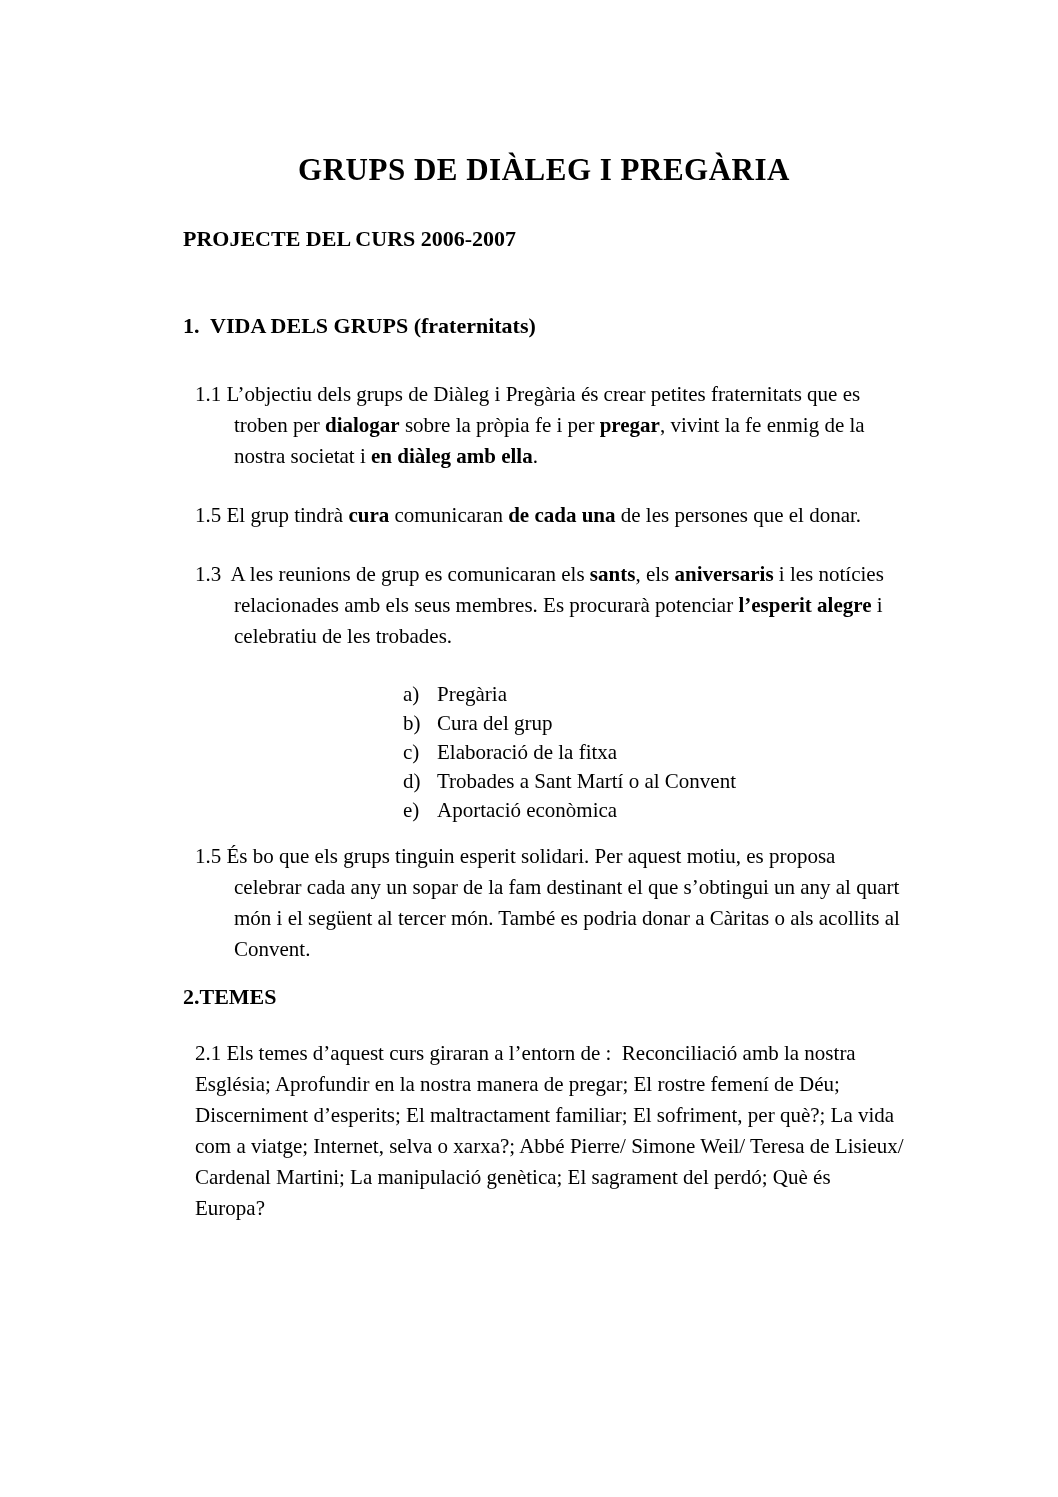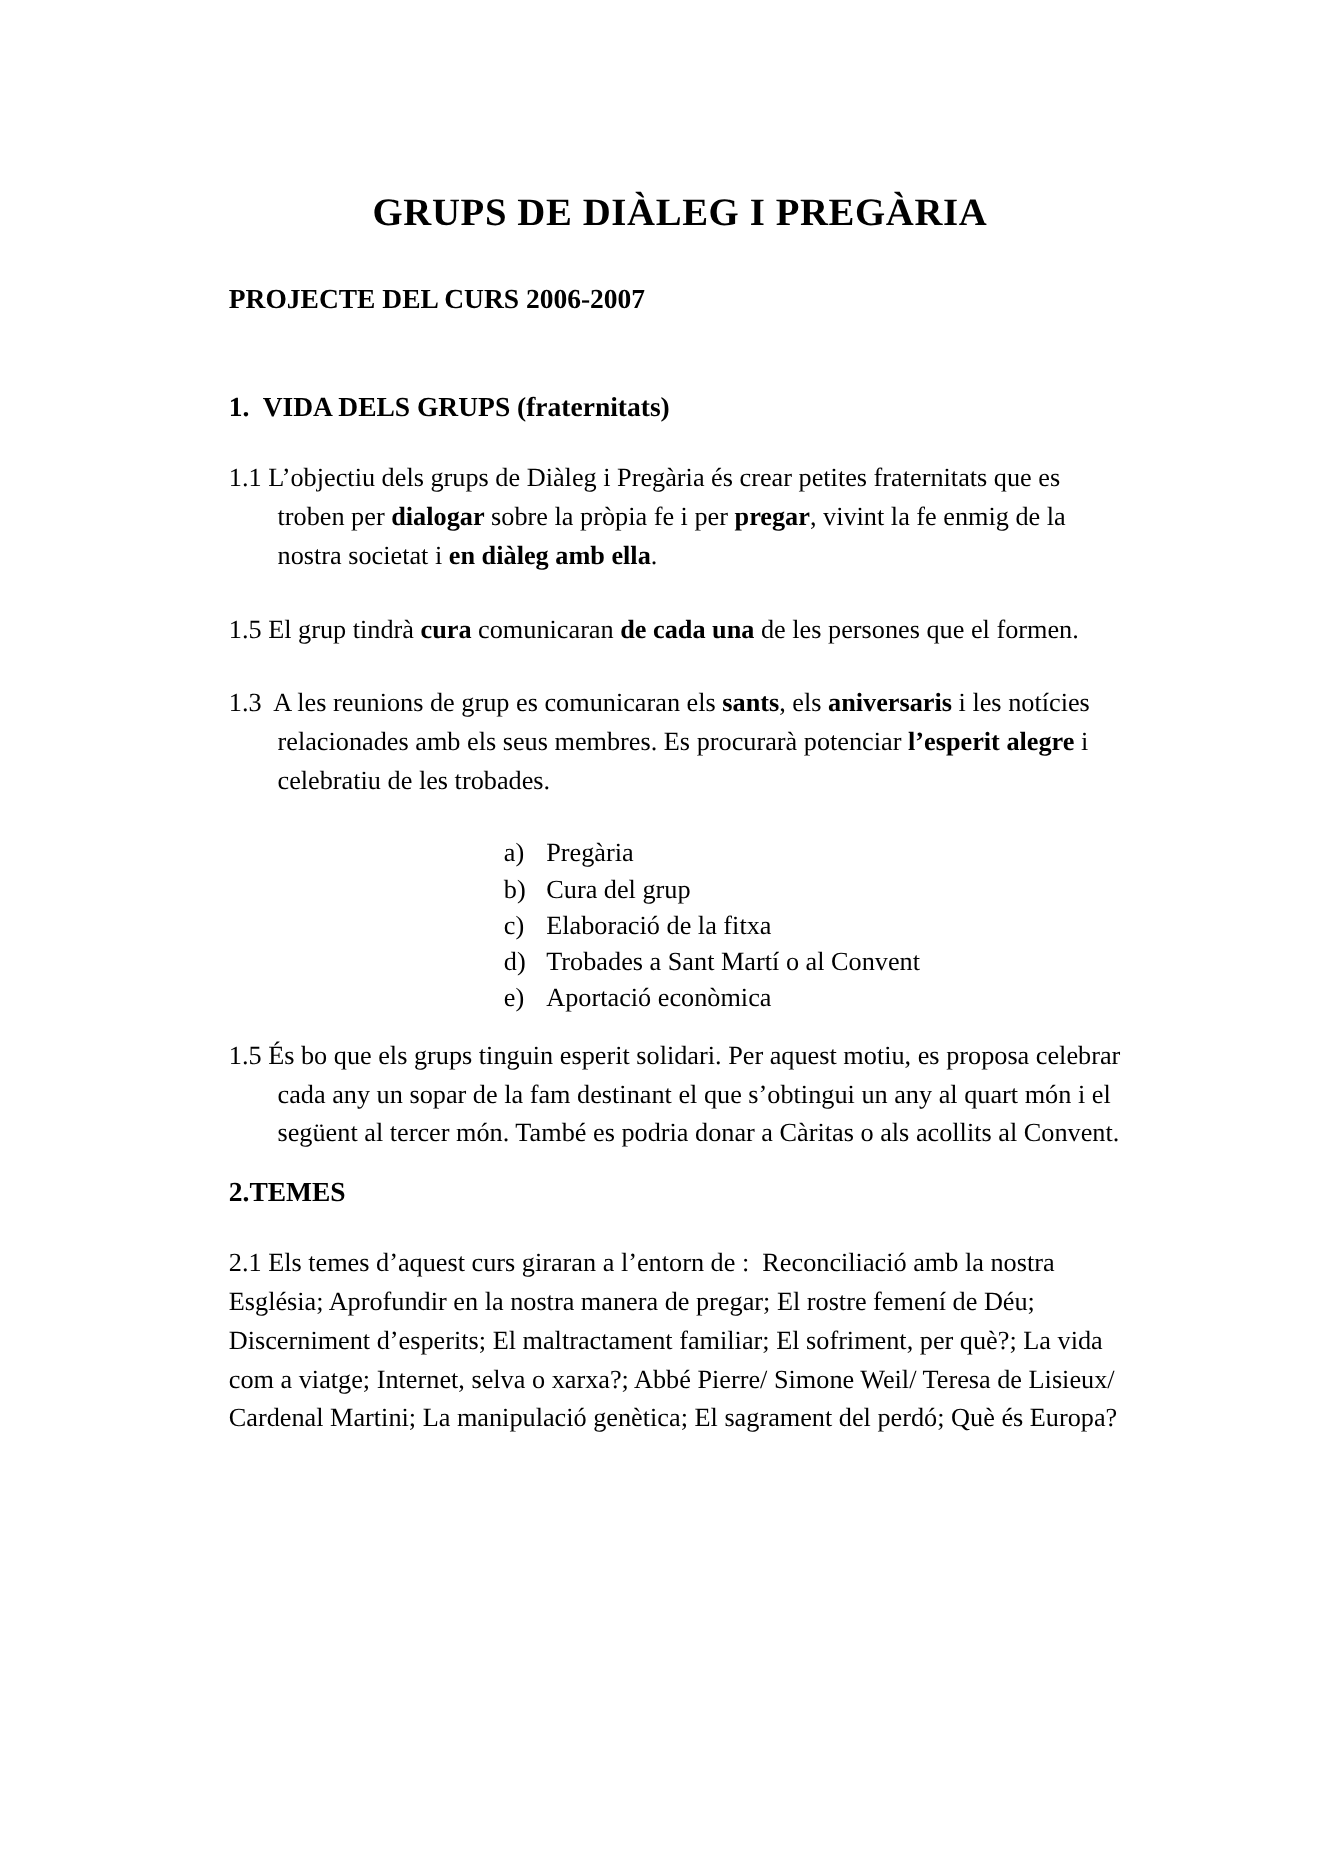--- a/index.html
+++ b/index.html
@@ -35,30 +35,30 @@
     line-height: 28px;
     font-weight: bold;
     text-align: left;
     margin: 0 0 57px 0;
     white-space: pre-wrap;
   }
   .h-sec {
     font-size: 22px;
     line-height: 31px;
     font-weight: bold;
-    margin: 0 0 26px 0;
+    margin: 0 0 38px 0;
     white-space: pre-wrap;
   }
   .h-sec2 {
     margin: 0 0 26px 0;
   }
   .para {
     font-size: 21px;
     line-height: 31px;
-    margin: 0 0 28px 0;
+    margin: 0 0 28px 12px;
     white-space: pre-wrap;
   }
   .hang {
     padding-left: 39px;
     text-indent: -39px;
   }
   .para b, .doc-title b { font-weight: bold; }
   .alpha-list {
     margin: 0 0 16px 220px;
     font-size: 21px;
@@ -80,21 +80,21 @@
   <div class="content">
 
     <div class="doc-title">GRUPS DE DIÀLEG I PREGÀRIA</div>
 
     <div class="doc-subtitle">PROJECTE DEL CURS 2006-2007</div>
 
     <div class="h-sec">1.  VIDA DELS GRUPS (fraternitats)</div>
 
     <p class="para hang"><span>1.1 </span><span><span>L’objectiu dels grups de Diàleg i Pregària és crear petites fraternitats que es troben per </span><b>dialogar</b><span> sobre la pròpia fe i per </span><b>pregar</b><span>, vivint la fe enmig de la nostra societat i </span><b>en diàleg amb ella</b><span>.</span></span></p>
 
-    <p class="para hang"><span>1.5 </span><span><span>El grup tindrà </span><b>cura</b><span> comunicaran </span><b>de cada una</b><span> de les persones que el formen.</span></span></p>
+    <p class="para hang"><span>1.5 </span><span><span>El grup tindrà </span><b>cura</b><span> comunicaran </span><b>de cada una</b><span> de les persones que el donar.</span></span></p>
 
     <p class="para hang"><span>1.3  </span><span><span>A les reunions de grup es comunicaran els </span><b>sants</b><span>, els </span><b>aniversaris</b><span> i les notícies relacionades amb els seus membres. Es procurarà potenciar </span><b>l’esperit alegre</b><span> i celebratiu de les trobades.</span></span></p>
 
 
     <div class="alpha-list">
       <div class="alpha-item">
           <span class="alpha-letter">a)</span>
           <span>Pregària</span>
         </div>
       <div class="alpha-item">

